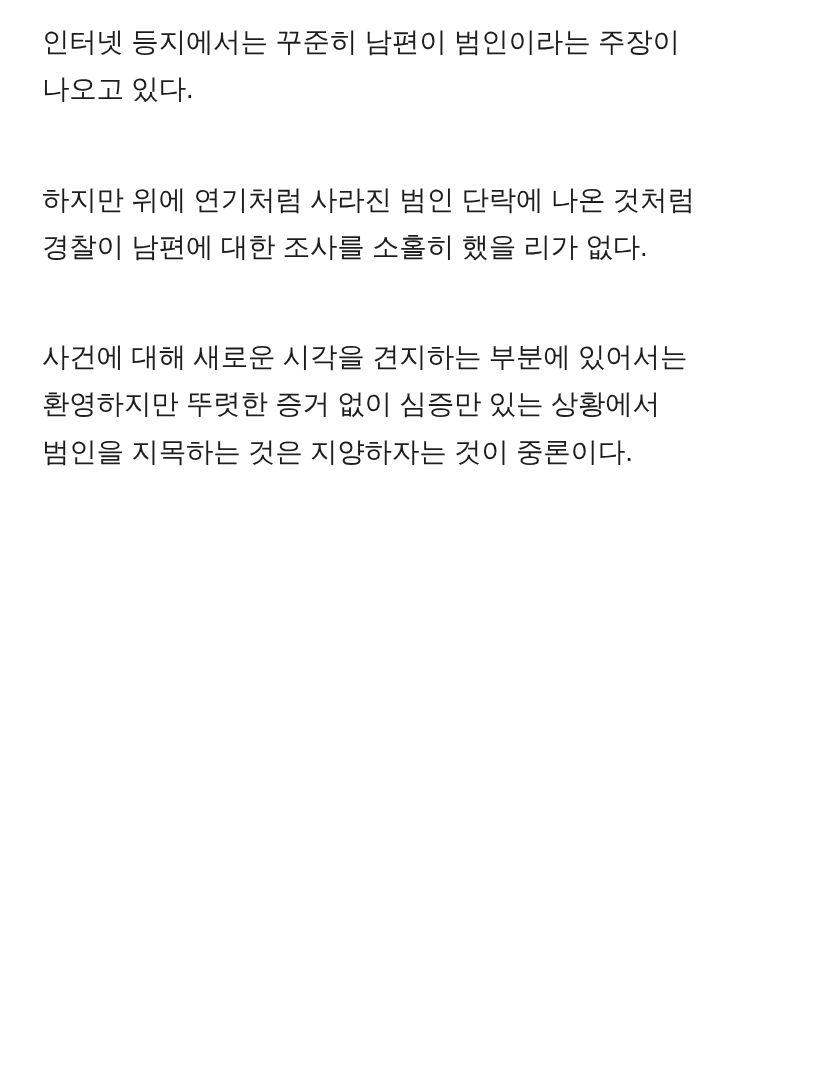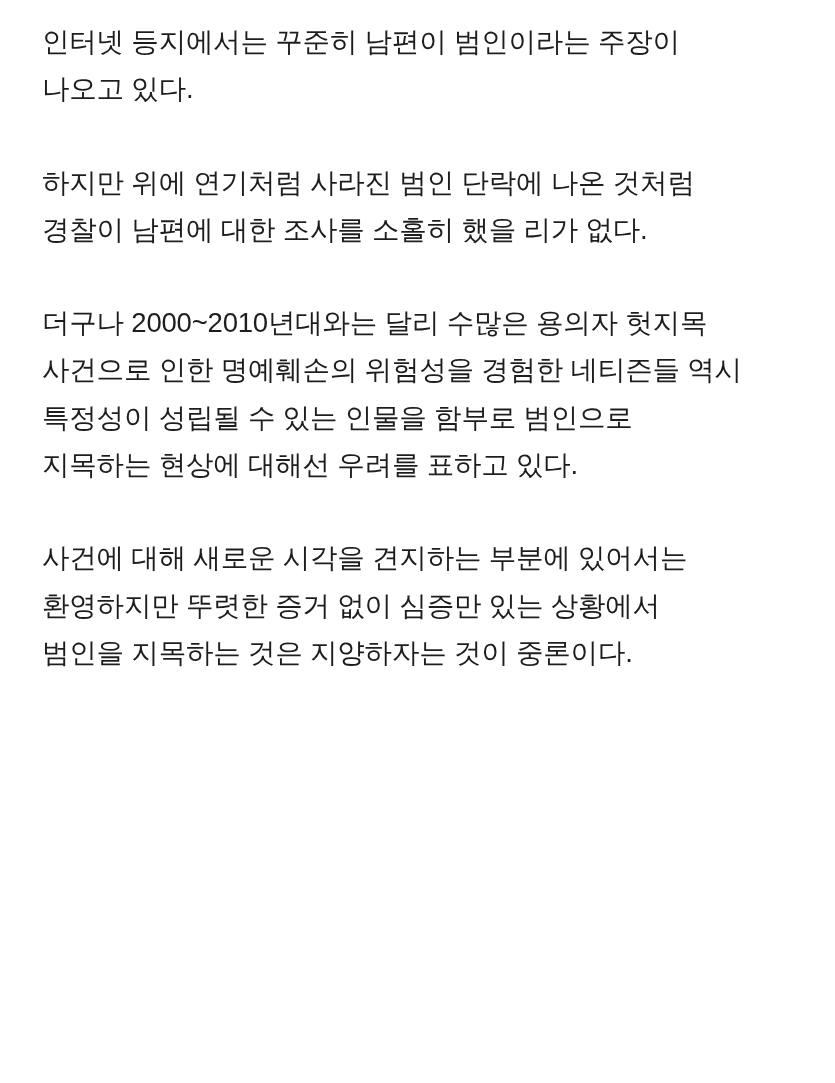--- a/index.html
+++ b/index.html
@@ -27,29 +27,28 @@
   .para {
     font-size: 27.5px;
     line-height: 1.72;
     letter-spacing: -0.2px;
     color: #1d1d1d;
     margin: 0;
     word-break: keep-all;
     white-space: pre-wrap;
   }
   .para + .para {
-    margin-top: 46px;
+    margin-top: 63px;
   }
   .para.first {
     margin-top: 0;
   }
 </style>
 </head>
 <body>
 
 <div class="page">
   <article class="article">
     <p class="para first">인터넷 등지에서는 꾸준히 남편이 범인이라는 주장이 나오고 있다.</p>
     <p class="para">하지만 위에 연기처럼 사라진 범인 단락에 나온 것처럼 경찰이 남편에 대한 조사를 소홀히 했을 리가 없다.</p>
-    <p class="para">더구나 2000~2010년대와는 달리 수많은 용의자 헛지목 사건으로 인한 명예훼손의 위험성을 경험한 네티즌들 역시 특정성이 성립될 수 있는 인물을 함부로 범인으로 지목하는 현상에 대해선 우려를 표하고 있다.</p>
     <p class="para">사건에 대해 새로운 시각을 견지하는 부분에 있어서는 환영하지만 뚜렷한 증거 없이 심증만 있는 상황에서 범인을 지목하는 것은 지양하자는 것이 중론이다.</p>
   </article>
 </div>
 
 </body></html>

